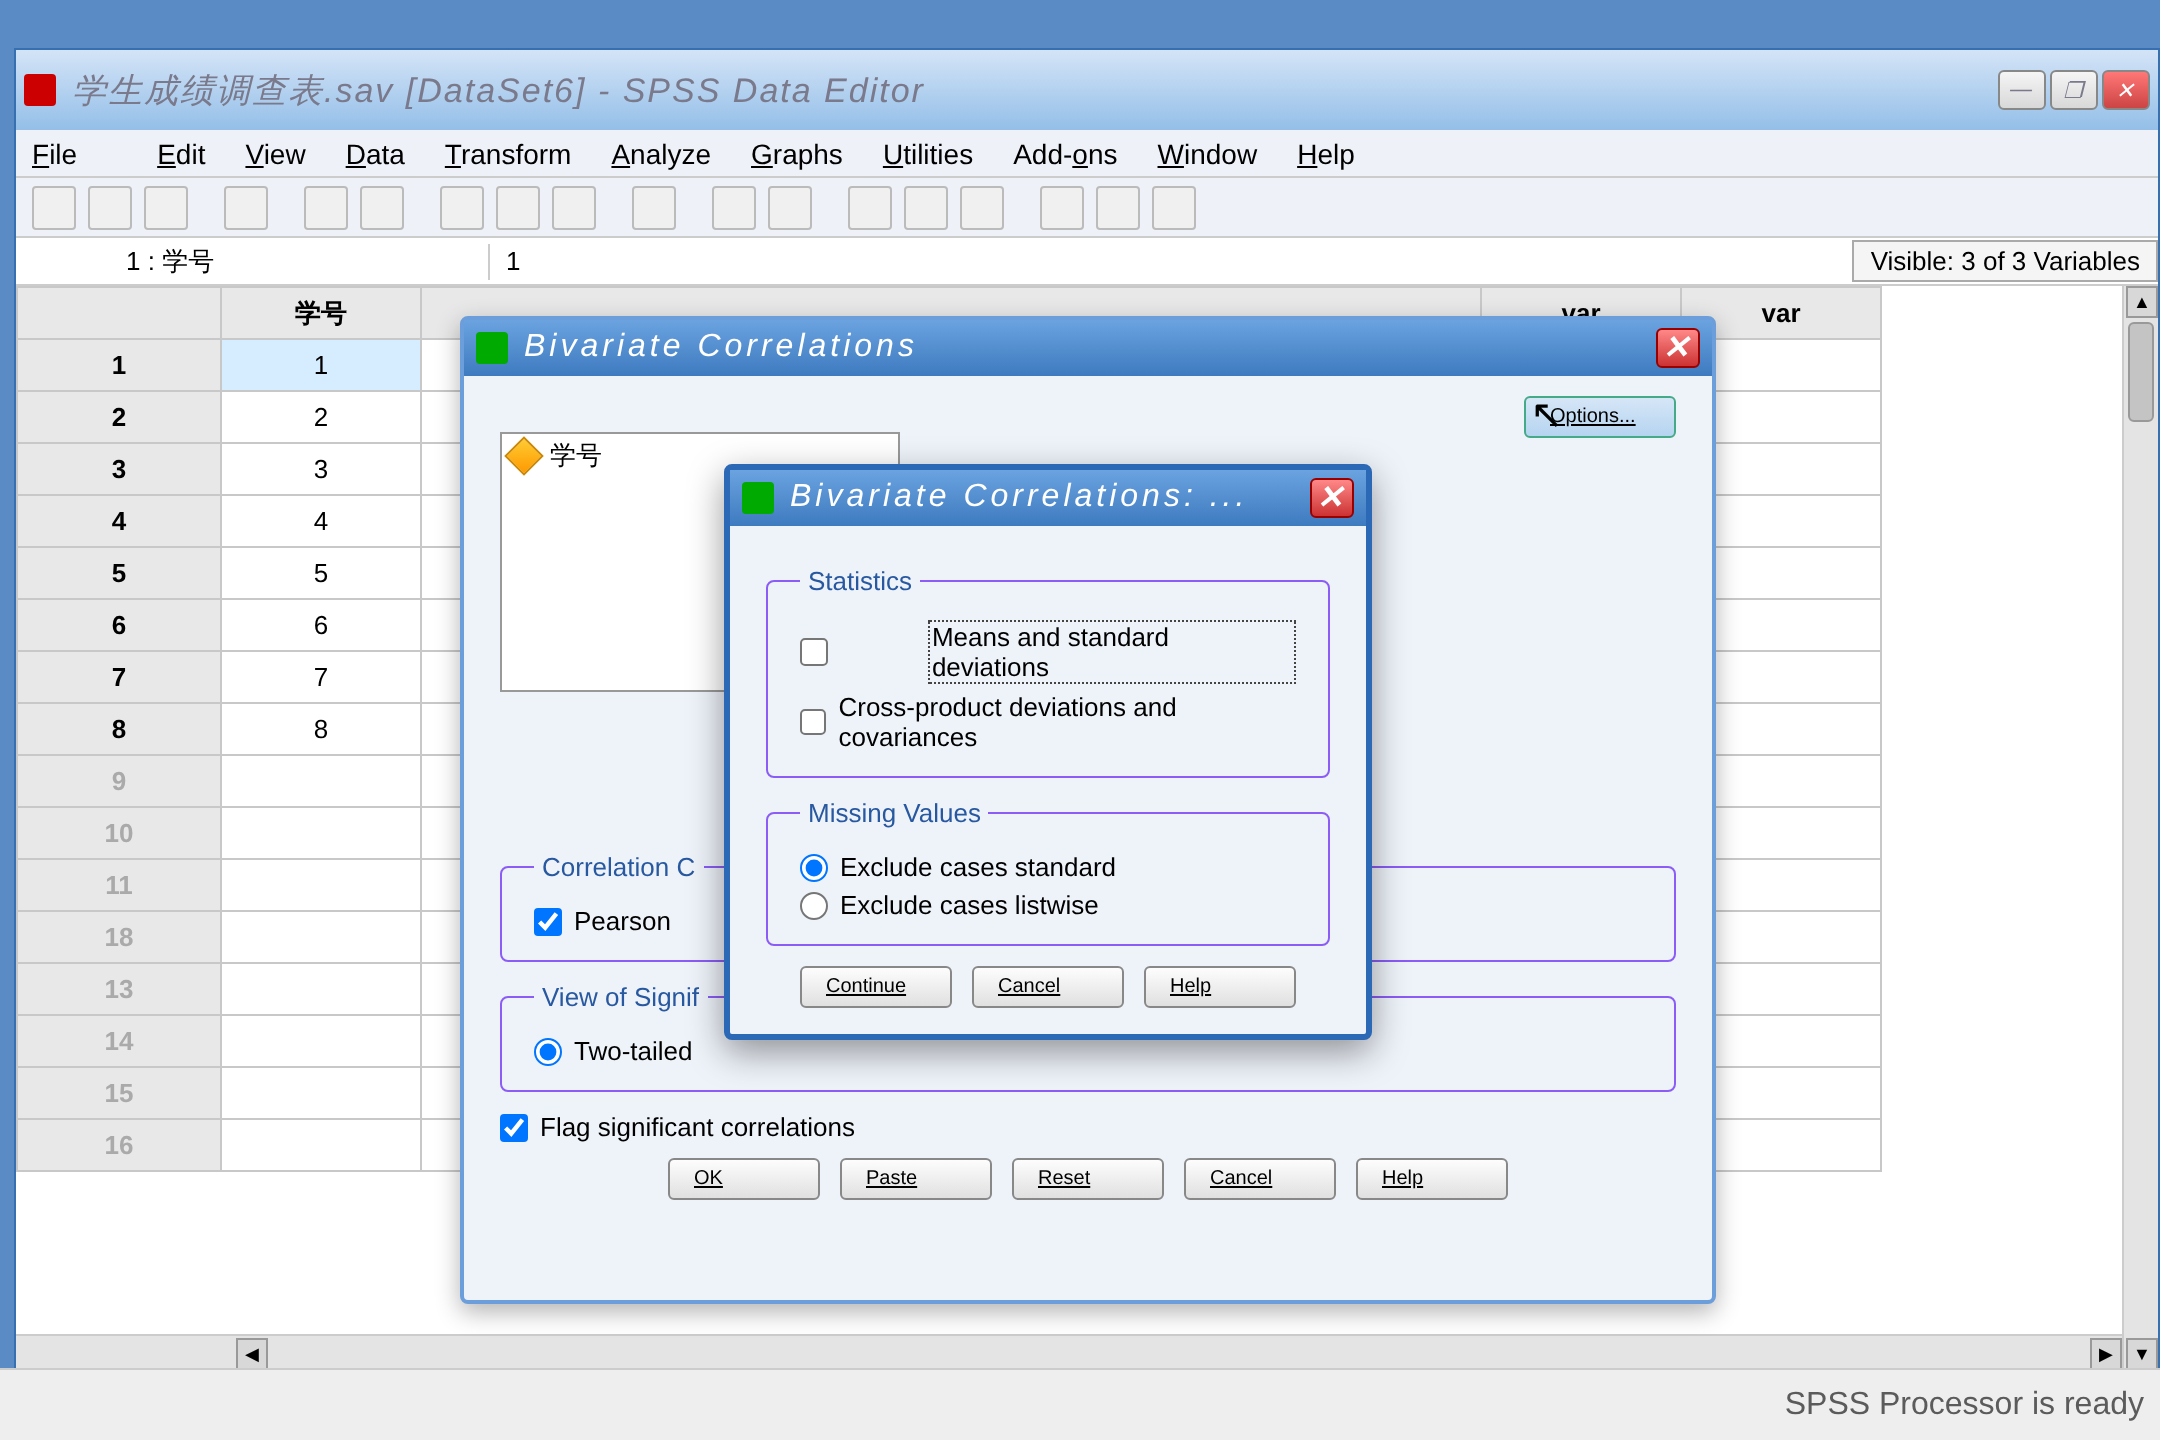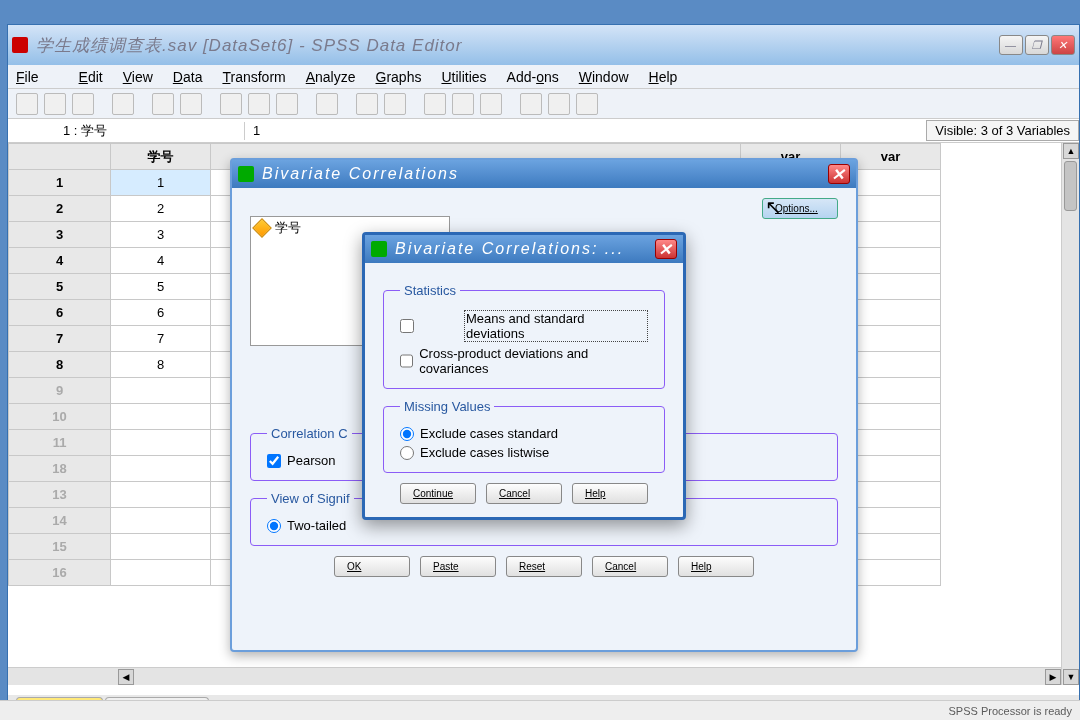--- a/index.html
+++ b/index.html
@@ -36,21 +36,21 @@
 .row-dim { color:#aaa; }
 .scroll-v { position:absolute; right:0; top:0; bottom:0; width:18px; background:#e4e4e4; border-left:1px solid #ccc; }
 .scroll-h { position:absolute; left:0; right:18px; bottom:0; height:18px; background:#e4e4e4; border-top:1px solid #ccc; }
 .scroll-thumb-v { position:absolute; left:2px; right:2px; top:18px; height:50px; background:#c4c4c4; border:1px solid #999; border-radius:3px; }
 .scroll-btn { position:absolute; width:16px; height:16px; background:#d8d8d8; border:1px solid #999; display:flex; align-items:center; justify-content:center; font-size:9px; }
 
 .tabs { position:absolute; bottom:0; left:0; right:0; height:24px; background:#e8e8e8; display:flex; align-items:flex-end; padding-left:8px; font-size:13px; }
 .tab { padding:3px 12px; background:#f0f0f0; border:1px solid #aaa; border-bottom:none; margin-right:2px; border-radius:4px 4px 0 0; cursor:pointer; }
 .tab.active { background:#ffe97a; font-weight:bold; }
 
-.statusbar { position:absolute; bottom:0; left:0; right:0; height:20px; background:#eee; border-top:1px solid #ccc; font-size:11px; display:flex; justify-content:flex-end; align-items:center; padding-right:8px; color:#5b5b5b; }
+.statusbar { position:absolute; bottom:0; left:0; right:0; height:36px; background:#eee; border-top:1px solid #ccc; font-size:16px; display:flex; justify-content:flex-end; align-items:center; padding-right:8px; color:#5b5b5b; }
 
 
 .dialog1 { position:absolute; left:230px; top:130px; width:628px; height:494px; background:#eef3fa; border:2px solid #6b9edb; border-radius:4px; box-shadow:0 4px 12px rgba(0,0,0,0.3);margin-top:28px; }
 .dlg-title { height:28px; background:linear-gradient(#6ba3e0,#3d7abf); display:flex; align-items:center; padding:0 6px; color:#fff; font-style:italic; letter-spacing:2px; font-size:16px; }
 .dlg-title-icon { width:16px; height:16px; background:#0a0; margin-right:8px; border-radius:2px; }
 .dlg-close { margin-left:auto; width:22px; height:20px; background:linear-gradient(#f88,#c33); border:1px solid #900; border-radius:3px; display:flex; align-items:center; justify-content:center; color:#fff; cursor:pointer; font-weight:bold; }
 .dlg-body { padding: 10px 18px; font-size:13px; }
 .listbox { border:1px solid #999; background:#fff; width:200px; height:130px; overflow:auto; }
 .listitem { padding:2px 4px; display:flex; align-items:center; gap:4px; }
 .var-icon { width:14px; height:14px; background:linear-gradient(135deg,#fc3,#f90); border:1px solid #c80; transform:rotate(45deg); }
@@ -309,20 +309,24 @@
     </fieldset>
 
     <fieldset>
       <legend>View of Signif</legend>
       <label class="chk">
         <input type="radio" checked="" style="">
         <span>Two-tailed</span>
       </label>
     </fieldset>
 
+    <label class="chk" style="margin:8px 0;">
+      <input type="checkbox" checked="" style="">
+      <span>Flag significant correlations</span>
+    </label>
 
     <div class="dlg-buttons">
       <button class="dlg-btn">OK</button>
       <button class="dlg-btn">Paste</button>
       <button class="dlg-btn">Reset</button>
       <button class="dlg-btn">Cancel</button>
       <button class="dlg-btn">Help</button>
     </div>
   </div>
 </div>

